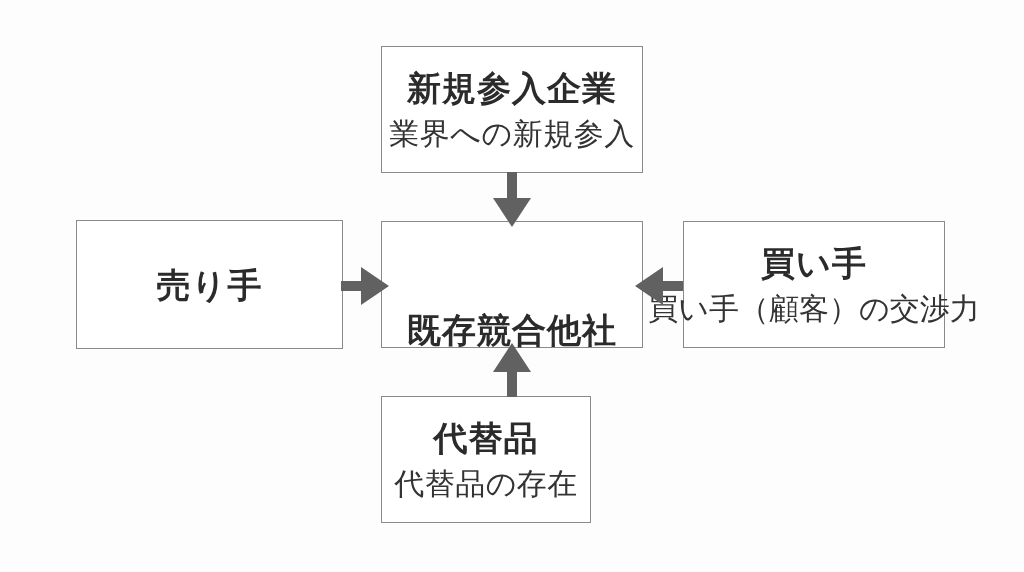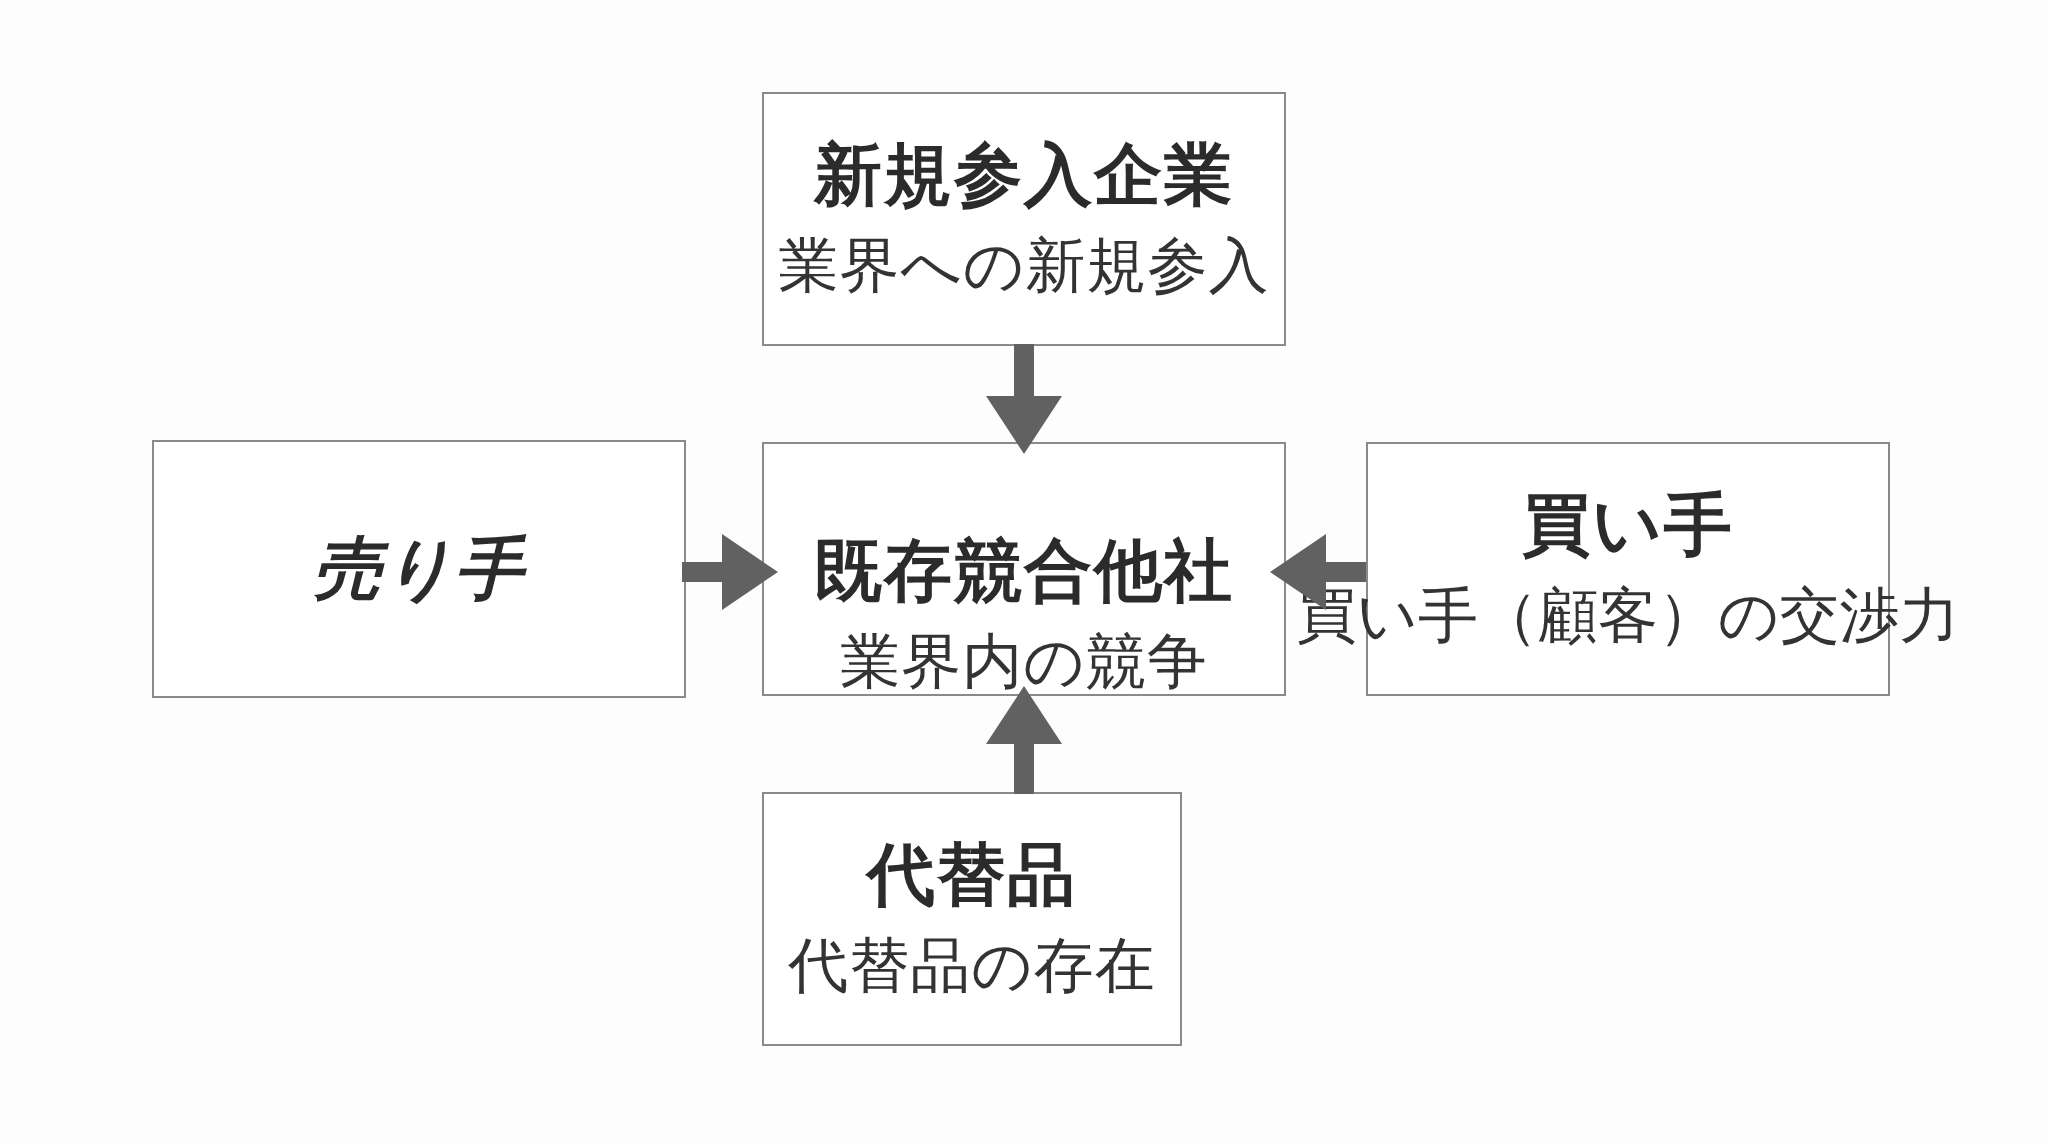--- a/index.html
+++ b/index.html
@@ -39,21 +39,21 @@
     font-size: 30px;
     font-weight: 400;
     color: #333333;
     letter-spacing: 0.5px;
     line-height: 1;
     white-space: nowrap;
   }
   .box-top        { left: 381px; top: 46px;  width: 262px; height: 127px; }
   .box-center     { left: 381px; top: 221px; width: 262px; height: 127px; justify-content: flex-end; }
   .box-bottom     { left: 381px; top: 396px; width: 210px; height: 127px; }
-  .box-left       { left: 76px;  top: 220px; width: 267px; height: 129px; font-style: italic; }
+  .box-left       { left: 76px;  top: 220px; width: 267px; height: 129px; }
   .box-right      { left: 683px; top: 221px; width: 262px; height: 127px; }
   .box-right .box-subtitle { letter-spacing: 0; }
   .arrow-layer {
     position: absolute;
     left: 0;
     top: 0;
     width: 1024px;
     height: 572px;
     pointer-events: none;
   }
@@ -67,21 +67,20 @@
     <div class="box-title">新規参入企業</div>
     <div class="box-subtitle">業界への新規参入</div>
   </div>
 
   <div class="box box-left">
     <div class="box-title">売り手</div>
   </div>
 
   <div class="box box-center">
     <div class="box-title">既存競合他社</div>
-    <div class="box-subtitle">業界内の競争</div>
   </div>
 
   <div class="box box-right">
     <div class="box-title">買い手</div>
     <div class="box-subtitle">買い手（顧客）の交渉力</div>
   </div>
 
   <div class="box box-bottom">
     <div class="box-title">代替品</div>
     <div class="box-subtitle">代替品の存在</div>

